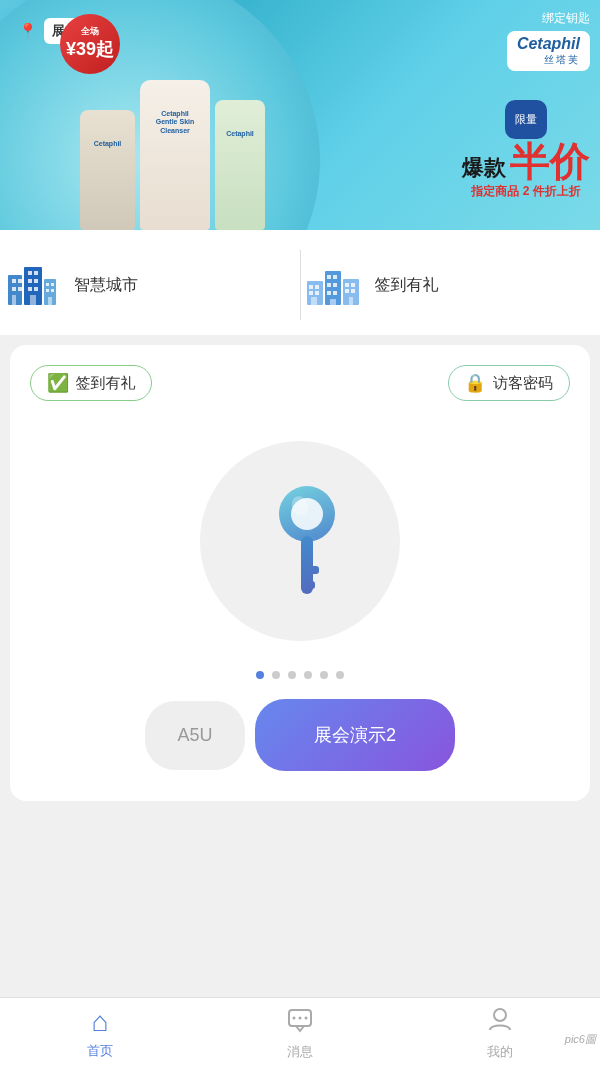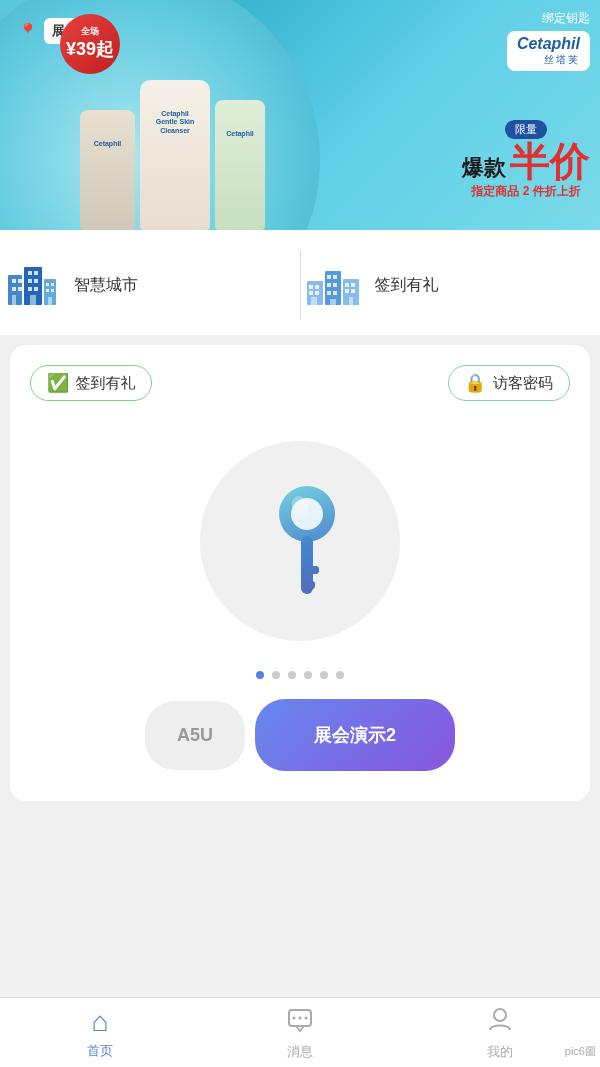--- a/index.html
+++ b/index.html
@@ -84,21 +84,21 @@
     .banner-promo {
       position: absolute;
       right: 10px;
       bottom: 30px;
       text-align: center;
     }
     .promo-limited {
       background: #2050a0;
       color: white;
       font-size: 11px;
-      padding: 2px 10px;
+      padding: 12px 10px;
       border-radius: 10px;
       margin-bottom: 2px;
       display: inline-block;
     }
     .promo-main { display: flex; align-items: baseline; gap: 4px; }
     .promo-boom { color: #1a1a1a; font-size: 22px; font-weight: 900; }
     .promo-half { color: #e03030; font-size: 40px; font-weight: 900; line-height: 1; }
     .promo-sub { color: #1a1a1a; font-size: 12px; font-weight: bold; }
     .promo-sub span { color: #e03030; font-size: 12px; font-weight: 700; }
 
@@ -180,21 +180,21 @@
 
     
     .venue-row {
       display: flex; align-items: center; justify-content: center; gap: 10px;
       margin-bottom: 10px;
     }
     .venue-pill {
       padding: 24px 20px;
       border-radius: 30px;
       font-size: 18px;
-      font-weight: bold;
+      font-weight: normal;
       cursor: pointer;
     }
     .venue-pill.inactive {
       background: #eee;
       color: #999;
       min-width: 100px;
       text-align: center;
     }
     .venue-pill.active {
       background: linear-gradient(135deg, #6688ee, #8855dd);
@@ -223,22 +223,22 @@
     .nav-label { font-size: 13px; color: #aaa; }
     .nav-item.active .nav-label { color: #5580e0; }
     .nav-item.active .nav-icon { color: #5580e0; }
 
     
     .key-svg { width: 110px; height: 130px; }
 
     
     .watermark {
       position: fixed;
-      bottom: 8px; right: 4px;
-      font-size: 11px; color: #aaa;
+      bottom: 20px; right: 4px;
+      font-size: 11px; color: #aaa; font-style: italic;
     }
   </style>
 </head>
 <body>
 
 <div class="banner">
   <div class="banner-bg-circle"></div>
 
   <div class="banner-left-tag">
     <span class="location-icon">📍</span>

